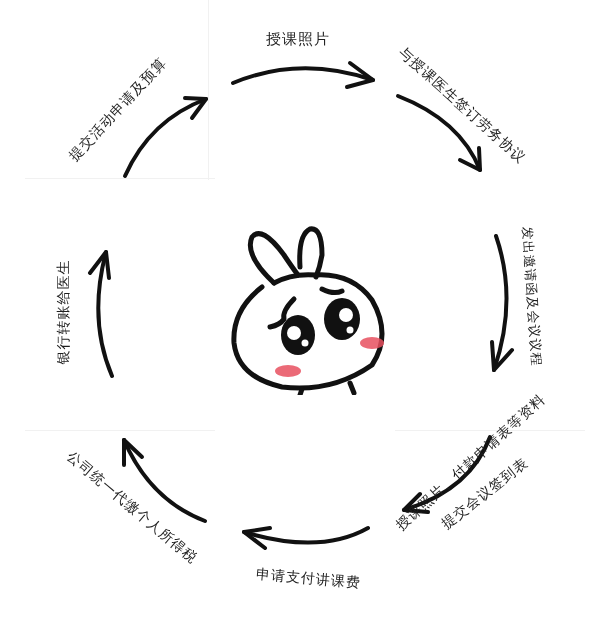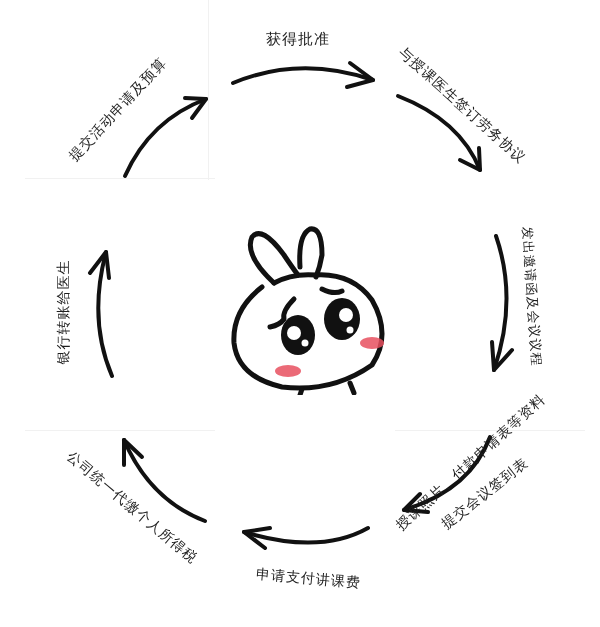--- a/index.html
+++ b/index.html
@@ -61,21 +61,21 @@
         <path d="M90 273 L106 252 L109 278"></path>
       </g>
 
       <g>
         <path d="M125 176 Q150 120 206 99"></path>
         <path d="M185 98 L206 99 L192 118"></path>
       </g>
     </g>
   </svg>
 
-  <div class="label" style="left:266px;top:32px;">获得批准</div>
+  <div class="label" style="left:266px;top:32px;">授课照片</div>
 
   <div class="label" style="left:380px;top:98px;transform:rotate(42deg);font-size:14px;">与授课医生签订劳务协议</div>
 
   <div class="label" style="left:462px;top:290px;transform:rotate(86deg);font-size:13px;">发出邀请函及会议议程</div>
 
   <div class="label" style="left:432px;top:486px;transform:rotate(-38deg);font-size:14px;">提交会议签到表</div>
   <div class="label" style="left:398px;top:520px;transform:rotate(-42deg);font-size:14px;transform-origin:left center;">授课照片、付款申请表等资料</div>
 
   <div class="label" style="left:256px;top:571px;transform:rotate(5deg);font-size:14px;">申请支付讲课费</div>
 

